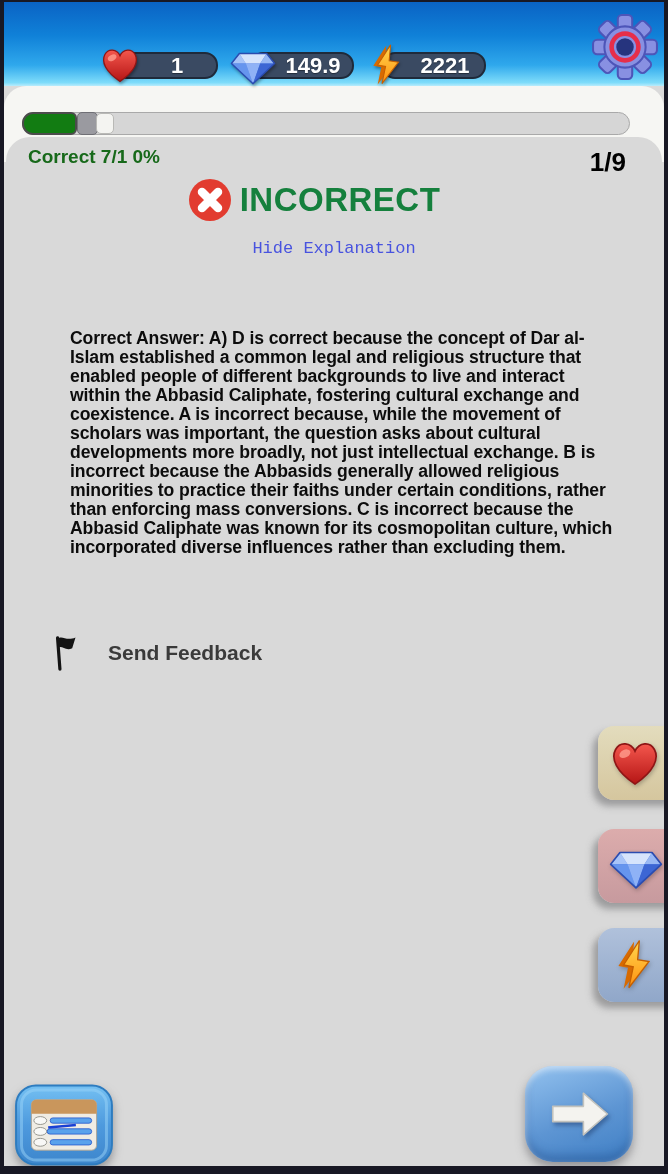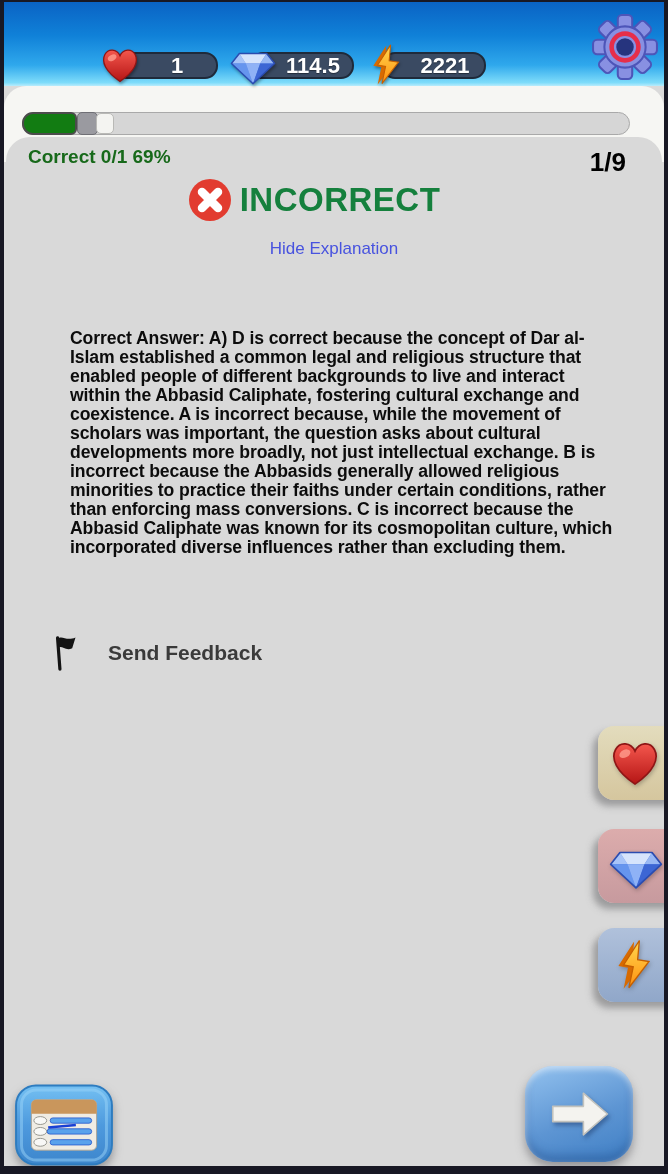--- a/index.html
+++ b/index.html
@@ -58,21 +58,21 @@
     position:absolute;left:2px;right:2px;top:135px;bottom:0;
     background:#d9d9d9;border-radius:24px 24px 0 0;
   }
   .correct-label{position:absolute;left:22px;top:9px;font-size:19px;font-weight:bold;color:#17691a}
   .question-counter{position:absolute;right:36px;top:10px;font-size:26px;font-weight:bold;color:#000000}
   .result-row{position:absolute;left:0;right:40px;top:41px;display:flex;justify-content:center;align-items:center;gap:8px}
   .incorrect-label{font-size:33px;font-weight:bold;color:#15803d;letter-spacing:.5px}
   .hide-link{
     position:absolute;left:0;right:0;top:101px;text-align:center;
     font-size:17px;color:#4853df;background:none;border:none;cursor:pointer;
-    font-family:Liberation Sans, sans-serif;
+    font-family:Liberation Mono, monospace;
   }
   .explanation{
     position:absolute;left:64px;top:192px;width:544px;
     font-size:17.6px;font-weight:bold;color:#0c0c0c;line-height:19px;
     letter-spacing:-0.1px;
   }
   .feedback-btn{
     position:absolute;left:44px;top:497px;display:flex;align-items:center;gap:24px;
     background:none;border:none;padding:0;cursor:pointer;font-family:inherit;
   }
@@ -190,21 +190,21 @@
       <div class="stat">
         <svg class="s-icon" width="44" height="42">
             <use href="#sym-heart"></use>
           </svg>
         <div class="pill">1</div>
       </div>
       <div class="stat">
         <svg class="s-icon" width="50" height="46">
             <use href="#sym-gem"></use>
           </svg>
-        <div class="pill">114.5</div>
+        <div class="pill">149.9</div>
       </div>
       <div class="stat">
         <svg class="s-icon" width="46" height="48">
             <use href="#sym-bolt"></use>
           </svg>
         <div class="pill">2221</div>
       </div>
     </div>
     <button class="settings-btn">
       <svg width="66" height="66">
@@ -215,21 +215,21 @@
 
   <div class="white-strip"></div>
   <div class="progress-slider">
     <div class="progress-track"></div>
     <div class="progress-fill" style="width: 9%;"></div>
     <div class="progress-thumb-gray"></div>
     <div class="progress-thumb-white"></div>
   </div>
 
   <div class="main-panel">
-    <div class="correct-label">Correct 0/1  69%</div>
+    <div class="correct-label">Correct 7/1  0%</div>
     <div class="question-counter">1/9</div>
 
     <div class="result-row">
       <svg width="44" height="44">
           <use href="#sym-x"></use>
         </svg>
       <span class="incorrect-label">INCORRECT</span>
     </div>
 
     <button class="hide-link">Hide Explanation</button>

